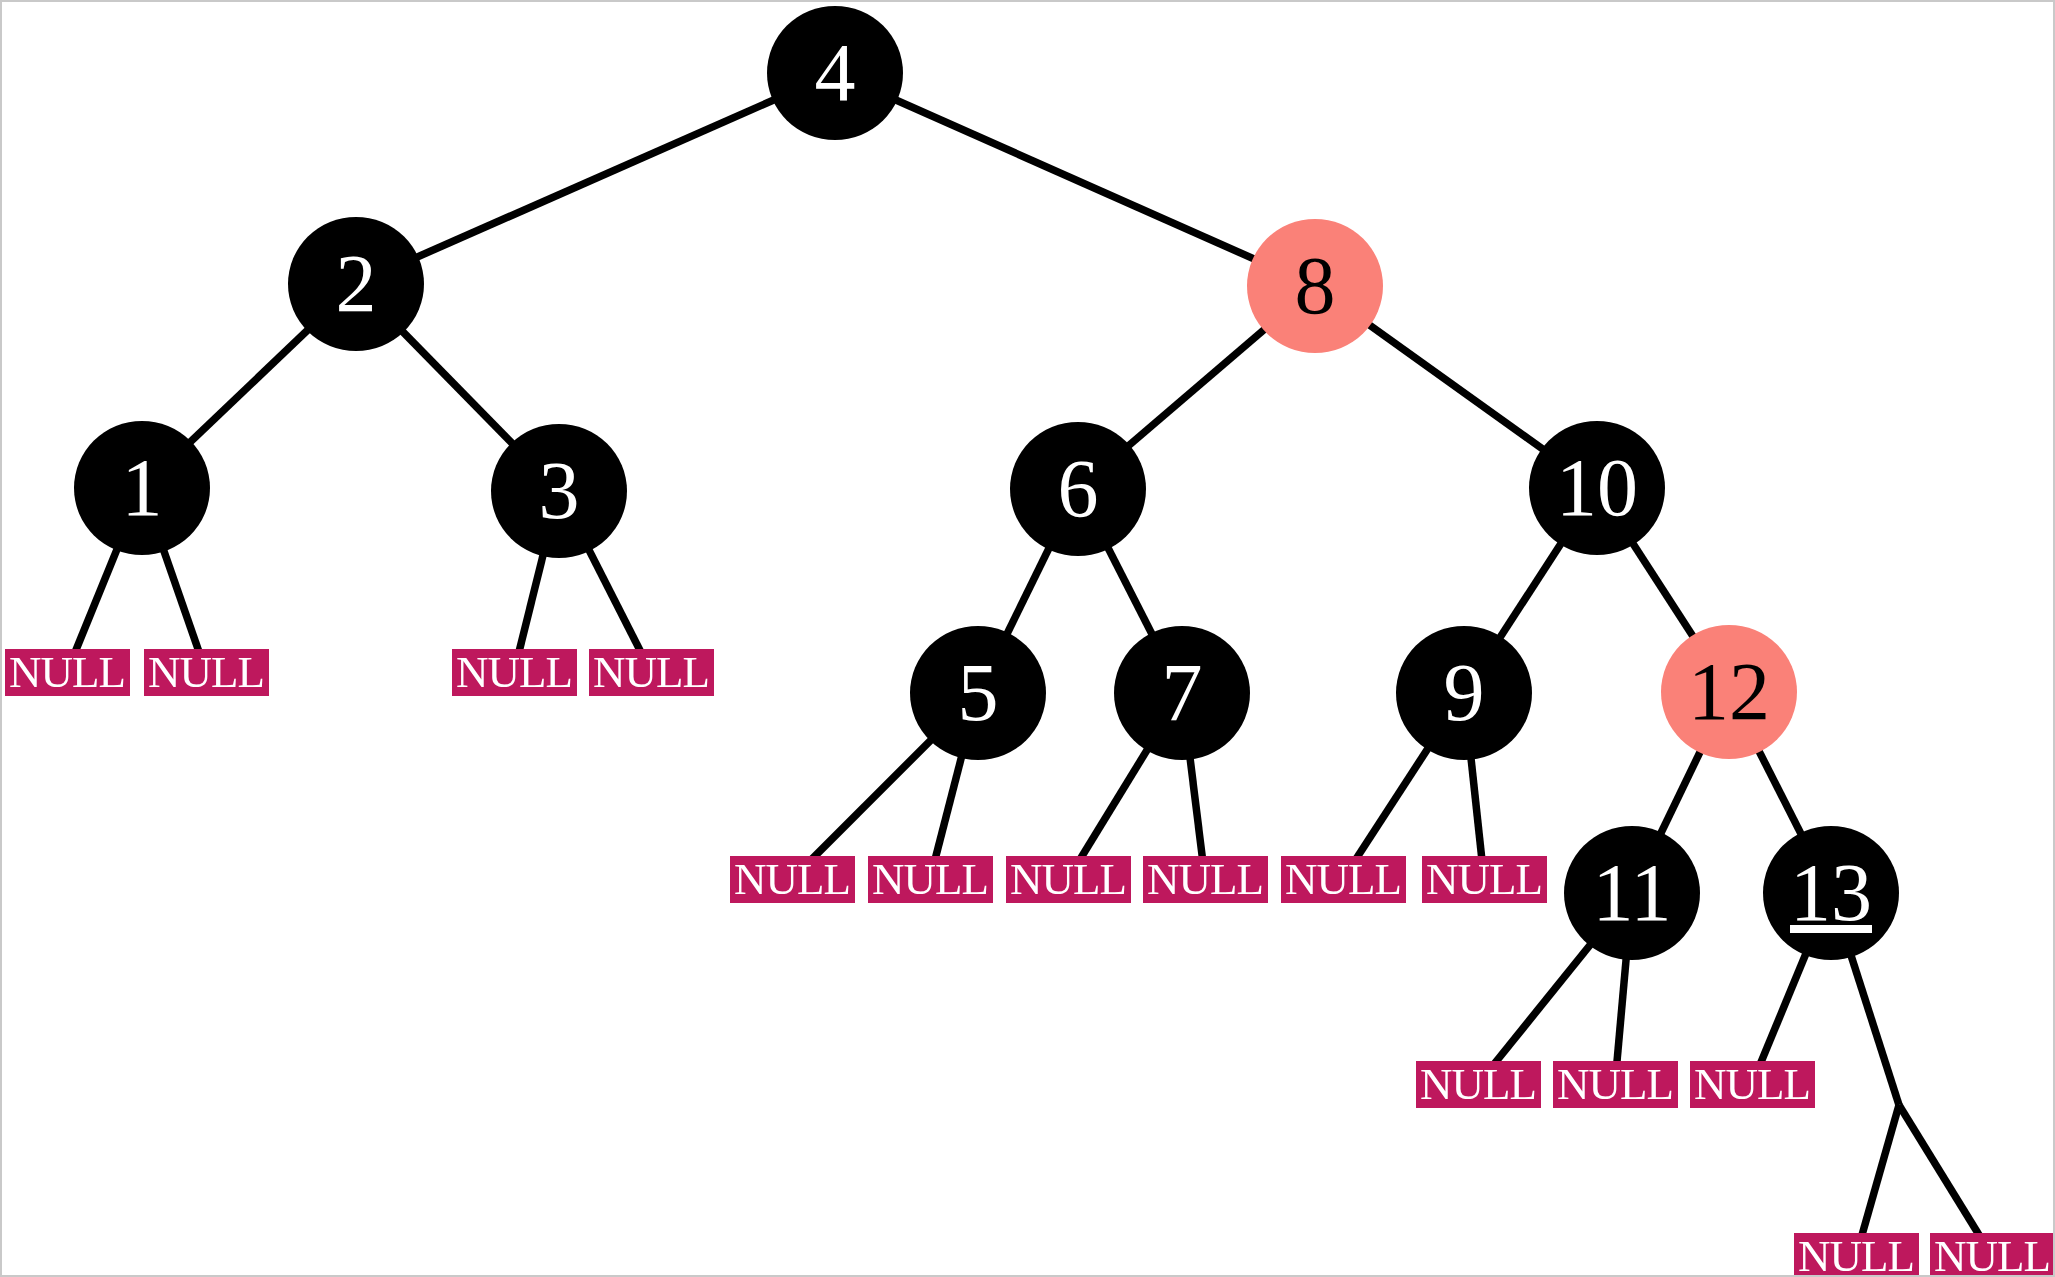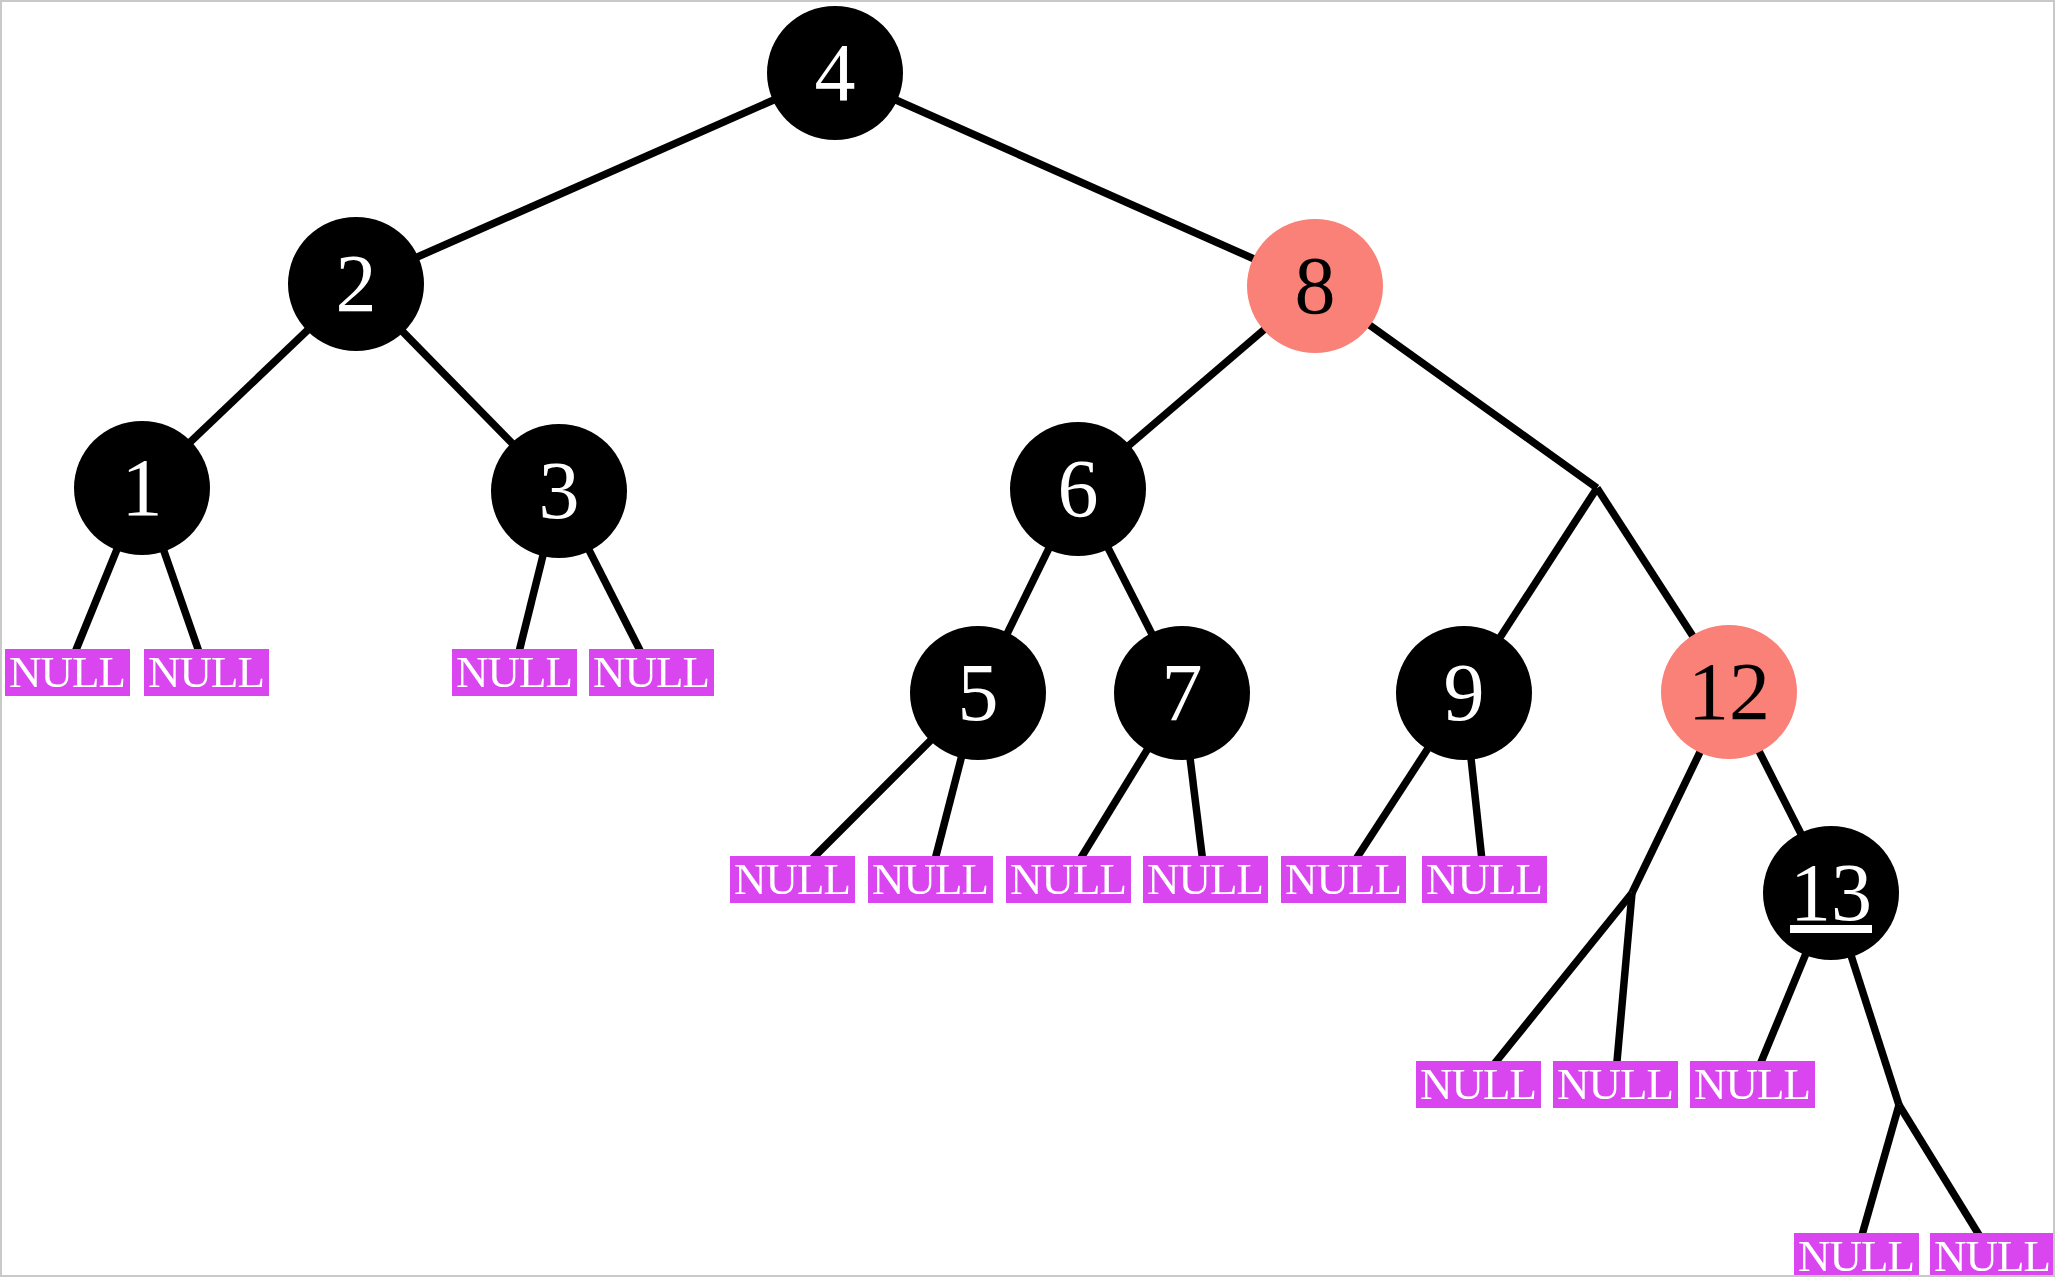--- a/index.html
+++ b/index.html
@@ -29,21 +29,21 @@
     font-size: 82px;
     line-height: 1;
     user-select: none;
   }
   .node.black { background: #000000; color: #ffffff; }
   .node.red   { background: #FA8178; color: #000000; }
   .null-box {
     position: absolute;
     width: 125px;
     height: 47px;
-    background: #d946ef;
+    background: #be185d;
     color: #ffffff;
     display: flex;
     align-items: center;
     justify-content: center;
     font-size: 45px;
     line-height: 1;
     letter-spacing: -1px;
     user-select: none;
   }
 </style>
@@ -96,18 +96,20 @@
     <div class="null-box" style="left: 1550.5px; top: 1058.5px;">NULL</div>
     <div class="null-box" style="left: 1687.5px; top: 1058.5px;">NULL</div>
     <div class="null-box" style="left: 1791.5px; top: 1230.5px;">NULL</div>
     <div class="null-box" style="left: 1927.5px; top: 1230.5px;">NULL</div>
     <div class="node black" style="left: 765px; top: 4px;">4</div>
     <div class="node black" style="left: 286px; top: 215px;">2</div>
     <div class="node red" style="left: 1245px; top: 217px;">8</div>
     <div class="node black" style="left: 72px; top: 419px;">1</div>
     <div class="node black" style="left: 489px; top: 422px;">3</div>
     <div class="node black" style="left: 1008px; top: 420px;">6</div>
+    <div class="node black" style="left: 1527px; top: 419px;">10</div>
     <div class="node black" style="left: 908px; top: 624px;">5</div>
     <div class="node black" style="left: 1112px; top: 624px;">7</div>
     <div class="node black" style="left: 1394px; top: 624px;">9</div>
     <div class="node red" style="left: 1659px; top: 623px;">12</div>
+    <div class="node black" style="left: 1562px; top: 824px;">11</div>
     <div class="node black" style="left: 1761px; top: 824px; text-decoration: underline;">13</div>
   </div>
 
 </body></html>

